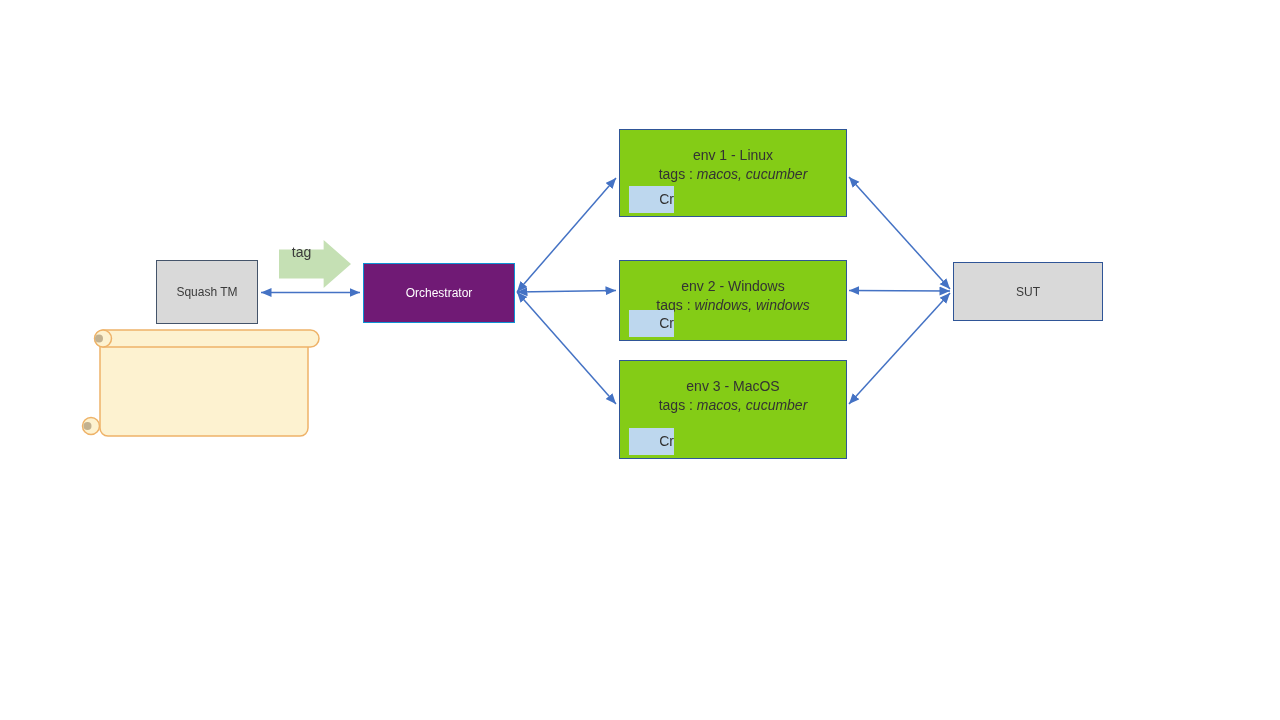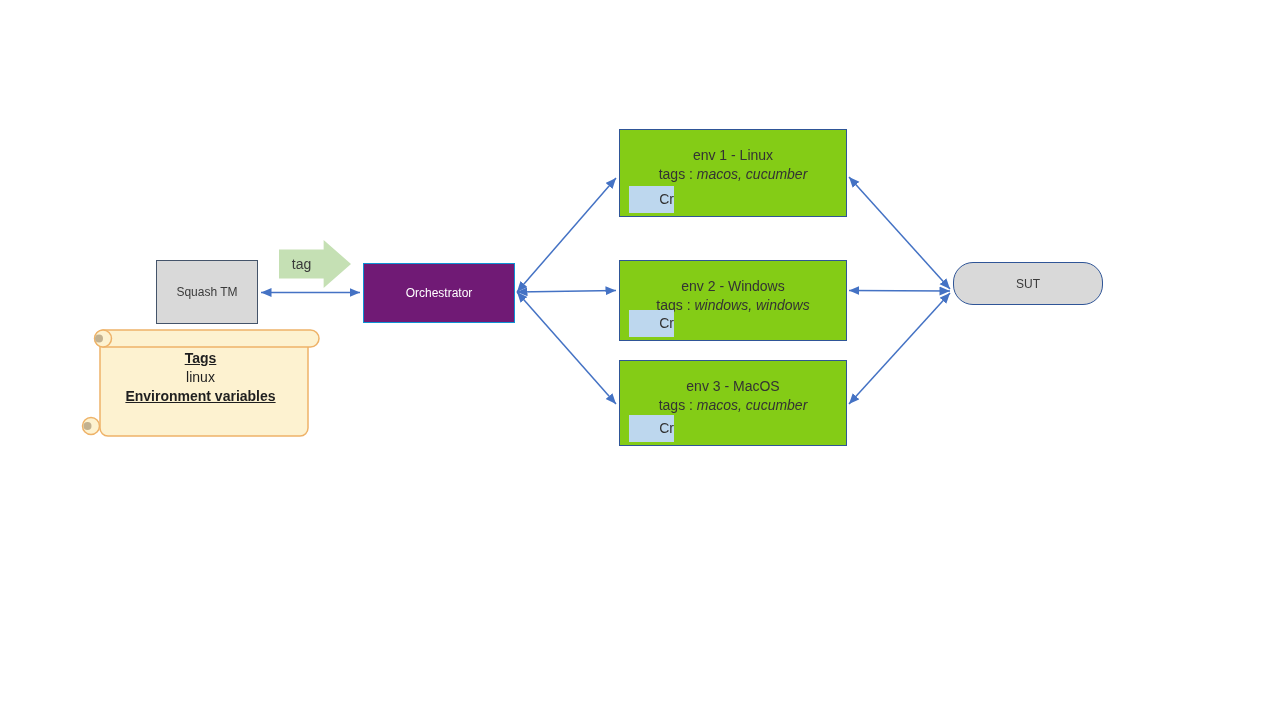--- a/index.html
+++ b/index.html
@@ -21,37 +21,37 @@
     color: #3a3a3a;
   }
 
   .node-squash { left: 156px; top: 260px; width: 102px; height: 64px; border-color: #44546a; }
 
   .node-orchestrator {
     left: 363px; top: 263px; width: 152px; height: 60px;
     background: #701a75; border: 1.5px solid #0e93d4; color: #ffffff; text-align: center;
   }
 
-  .node-sut { left: 953px; top: 262px; width: 150px; height: 43px; border-radius: 20px; }
+  .node-sut { left: 953px; top: 262px; width: 150px; height: 59px; }
 
   .env-box {
     position: absolute;
     left: 619px;
     width: 228px;
     background: #84cc16;
     border: 1.5px solid #2f5597;
     text-align: center;
     font-size: 14px;
     color: #333333;
     padding-top: 16px;
     line-height: 19px;
   }
   .env-1 { top: 129px; height: 88px; }
   .env-2 { top: 260px; height: 81px; }
-  .env-3 { top: 360px; height: 86px; }
+  .env-3 { top: 360px; height: 99px; }
   .env-tags em { font-style: italic; }
 
   .cr-badge {
     position: absolute;
     left: 9px; bottom: 3px;
     width: 45px; height: 27px;
     background: #bdd7ee;
     display: flex; align-items: center; justify-content: flex-end;
     font-size: 14px; color: #333333; line-height: 27px;
   }
@@ -97,21 +97,21 @@
       <line x1="517" y1="292" x2="616" y2="178" marker-start="url(#ah)" marker-end="url(#ah)"></line>
       <line x1="517" y1="292" x2="616" y2="290.5" marker-start="url(#ah)" marker-end="url(#ah)"></line>
       <line x1="517" y1="292" x2="616" y2="404" marker-start="url(#ah)" marker-end="url(#ah)"></line>
       <line x1="849" y1="177" x2="950" y2="289" marker-start="url(#ah)" marker-end="url(#ah)"></line>
       <line x1="849" y1="290.5" x2="950" y2="291" marker-start="url(#ah)" marker-end="url(#ah)"></line>
       <line x1="849" y1="404" x2="950" y2="293" marker-start="url(#ah)" marker-end="url(#ah)"></line>
     </g>
   </svg>
 
   <div class="tag-arrow"></div>
-  <div class="tag-arrow-label" style="left:279px; top:240px; width:45px; height:48px;">tag</div>
+  <div class="tag-arrow-label" style="left:279px; top:228px; width:45px; height:48px;">tag</div>
 
   <div class="node node-squash">
     <span>Squash TM</span>
   </div>
 
   <div class="node node-orchestrator">
     <span>Orchestrator</span>
   </div>
 
   <div class="env-box env-1">
@@ -150,19 +150,14 @@
 
       <rect x="22" y="12" width="208" height="100" rx="8" fill="#fdf2d0"></rect>
 
       <rect x="17" y="6" width="224" height="17" rx="8.5" fill="#fdf2d0"></rect>
 
       <circle cx="25" cy="14.5" r="8.5" fill="#fdf2d0"></circle>
       <circle cx="21" cy="14.5" r="4" fill="#c2b190" stroke="none"></circle>
     </g>
   </svg>
 
-  <div class="note-text">
-    <div class="heading">Tags</div>
-    <div>linux</div>
-    <div class="heading">Environment variables</div>
-  </div>
 
 </div>
 
 </body></html>

